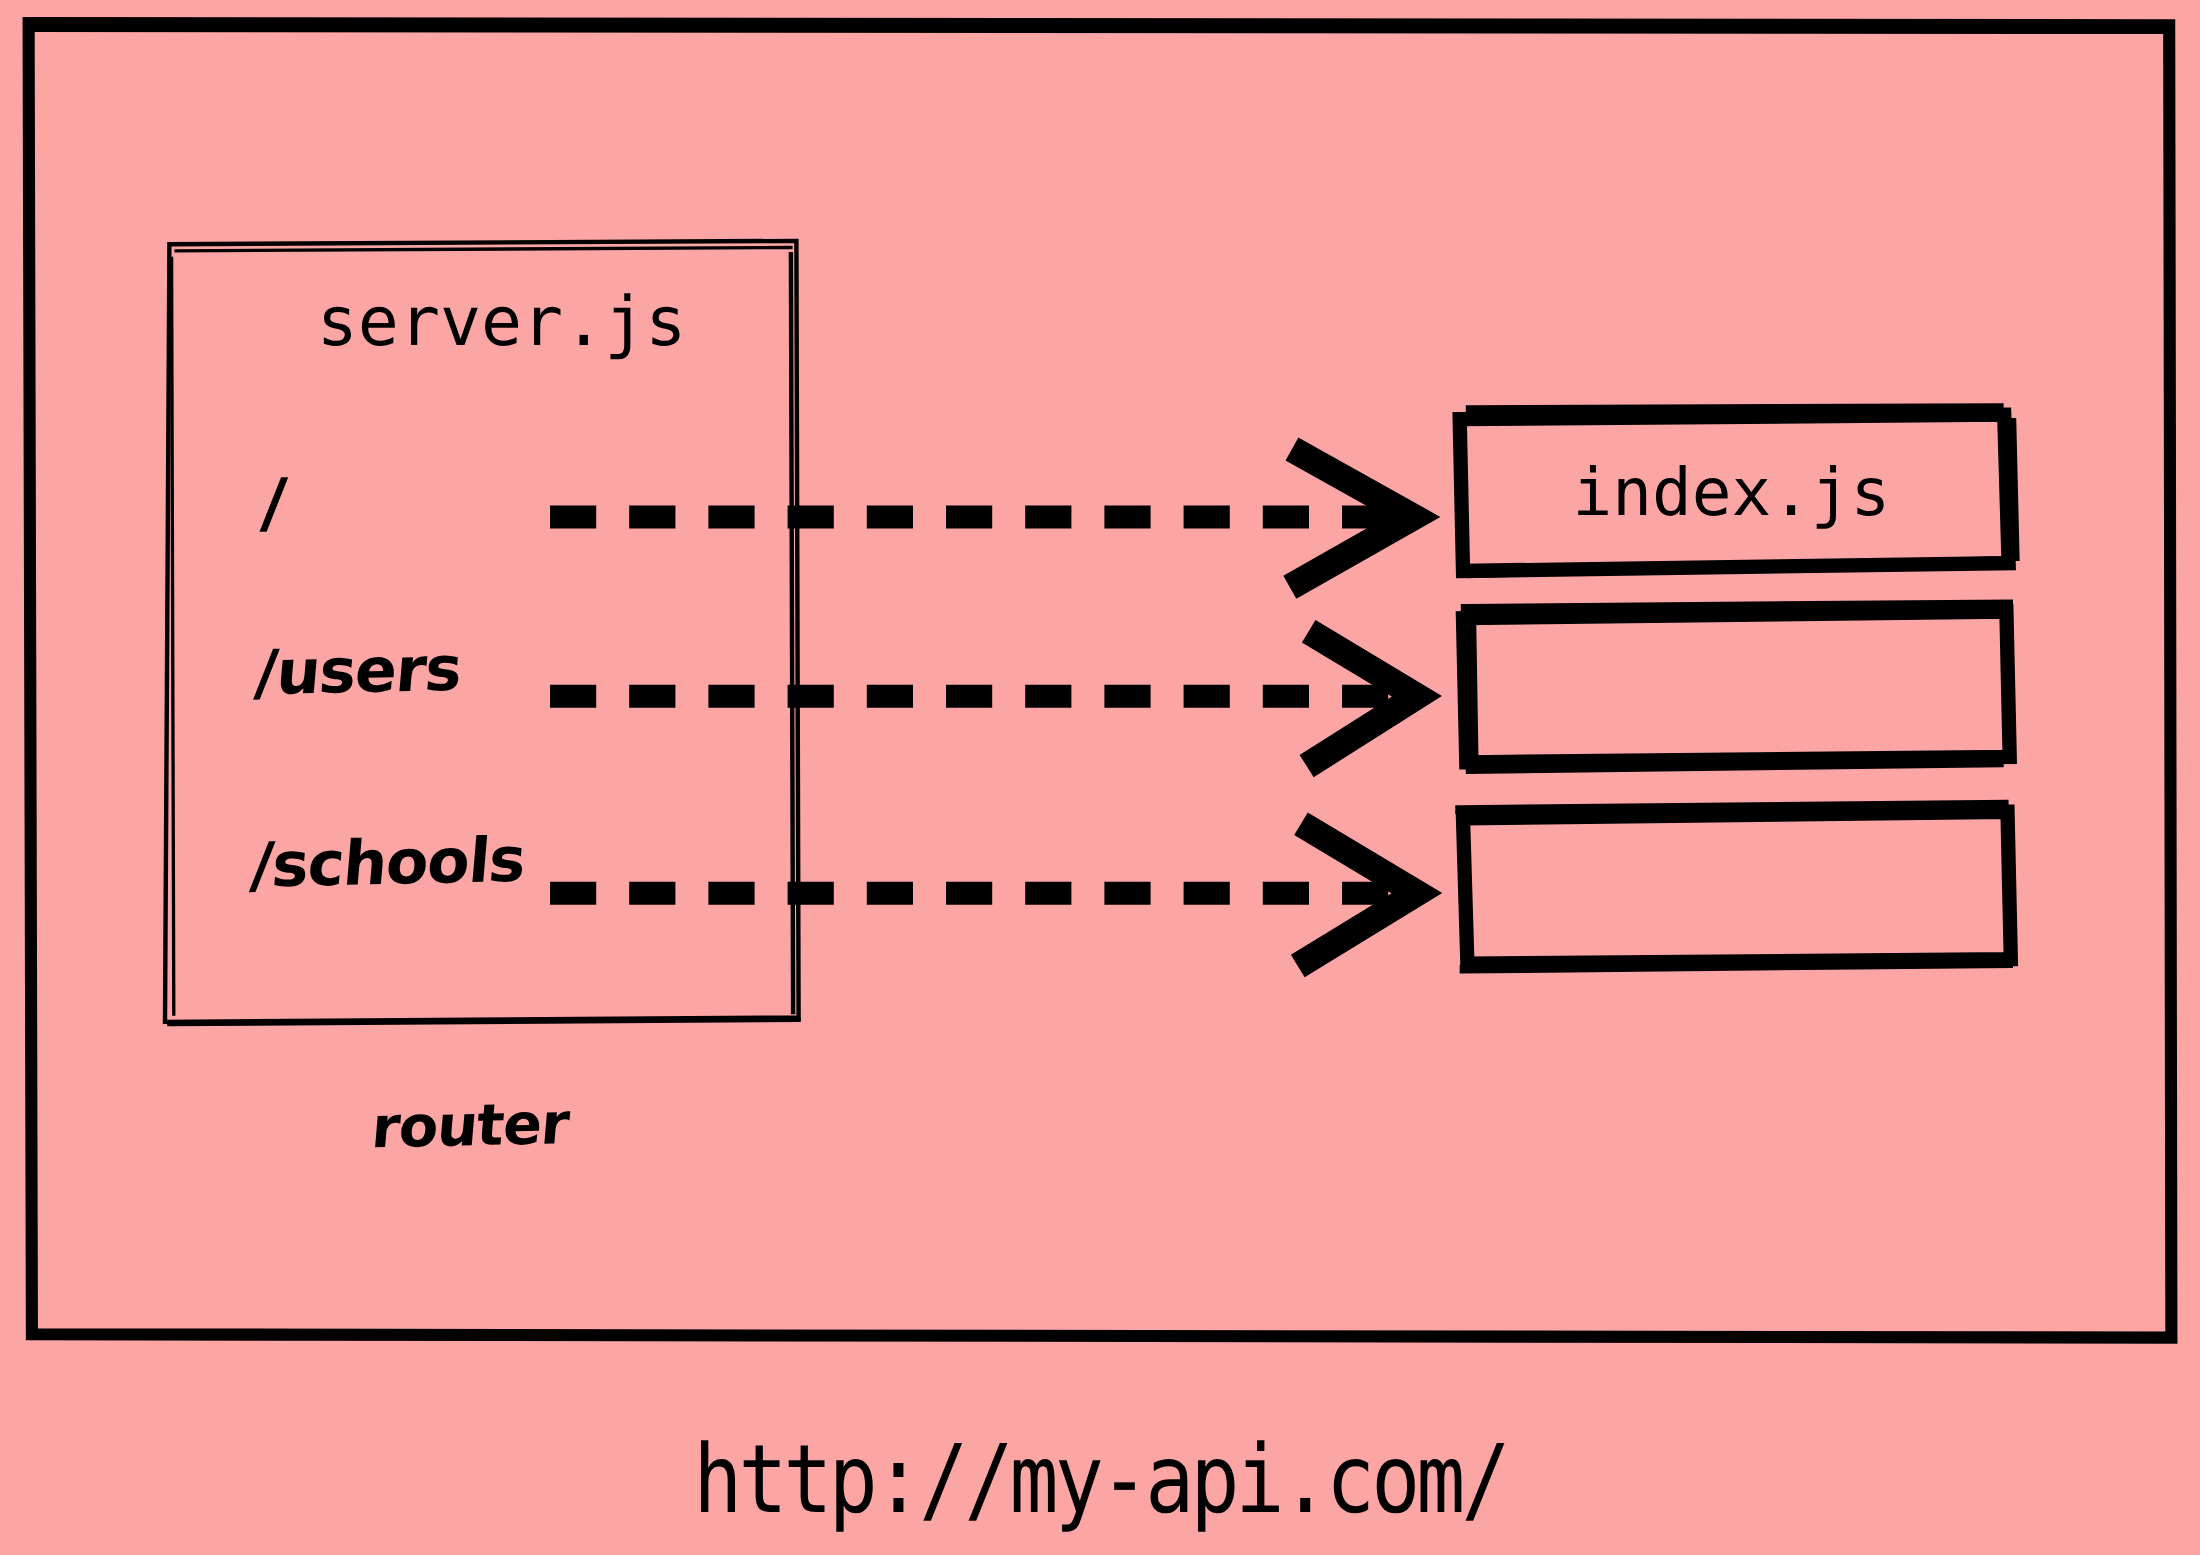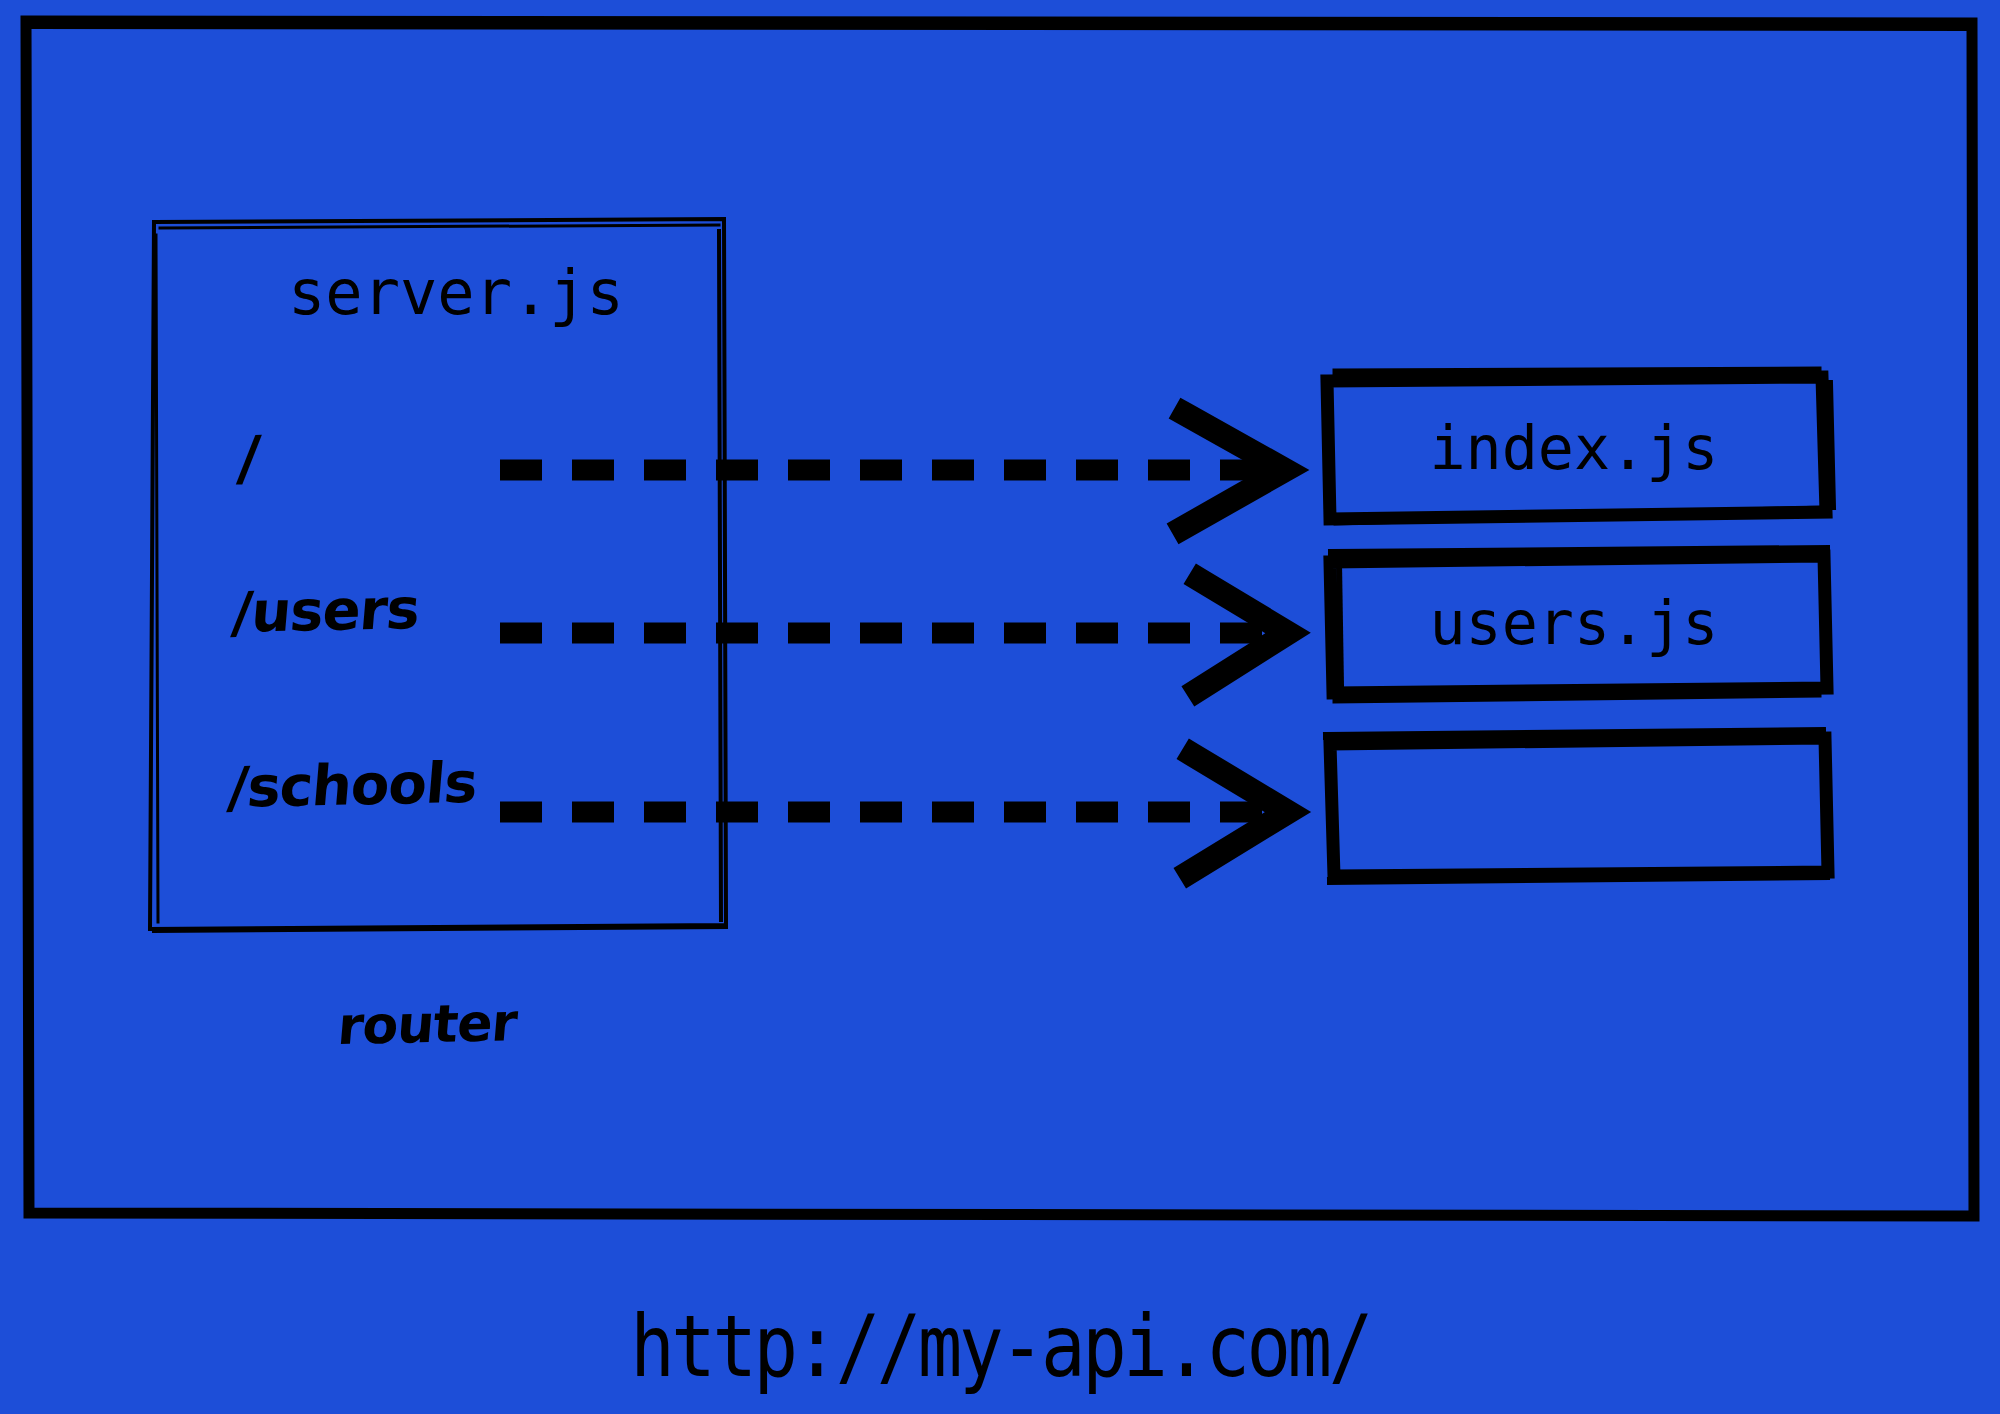--- a/index.html
+++ b/index.html
@@ -10,21 +10,21 @@
   body {
     width: 2000px;
     height: 1414px;
     font-family: "DejaVu Sans Mono", monospace;
     overflow: hidden;
   }
   #stage {
     position: relative;
     width: 2000px;
     height: 1414px;
-    background: #1d4ed8;
+    background: #fca5a5;
   }
   #sketch {
     position: absolute;
     left: 0;
     top: 0;
     width: 2000px;
     height: 1414px;
   }
   .lbl {
     position: absolute;
@@ -139,18 +139,17 @@
   <div class="lbl hand" id="route-root">/</div>
 
   <div class="lbl hand" id="route-users">/users</div>
 
   <div class="lbl hand" id="route-schools">/schools</div>
 
   <div class="lbl hand" id="router-label">router</div>
 
   <div class="boxlabel" id="label-index">index.js</div>
 
-  <div class="boxlabel" id="label-users">users.js</div>
 
 
   <div id="url-caption">http://my-api.com/</div>
 
 </div>
 
 </body></html>

